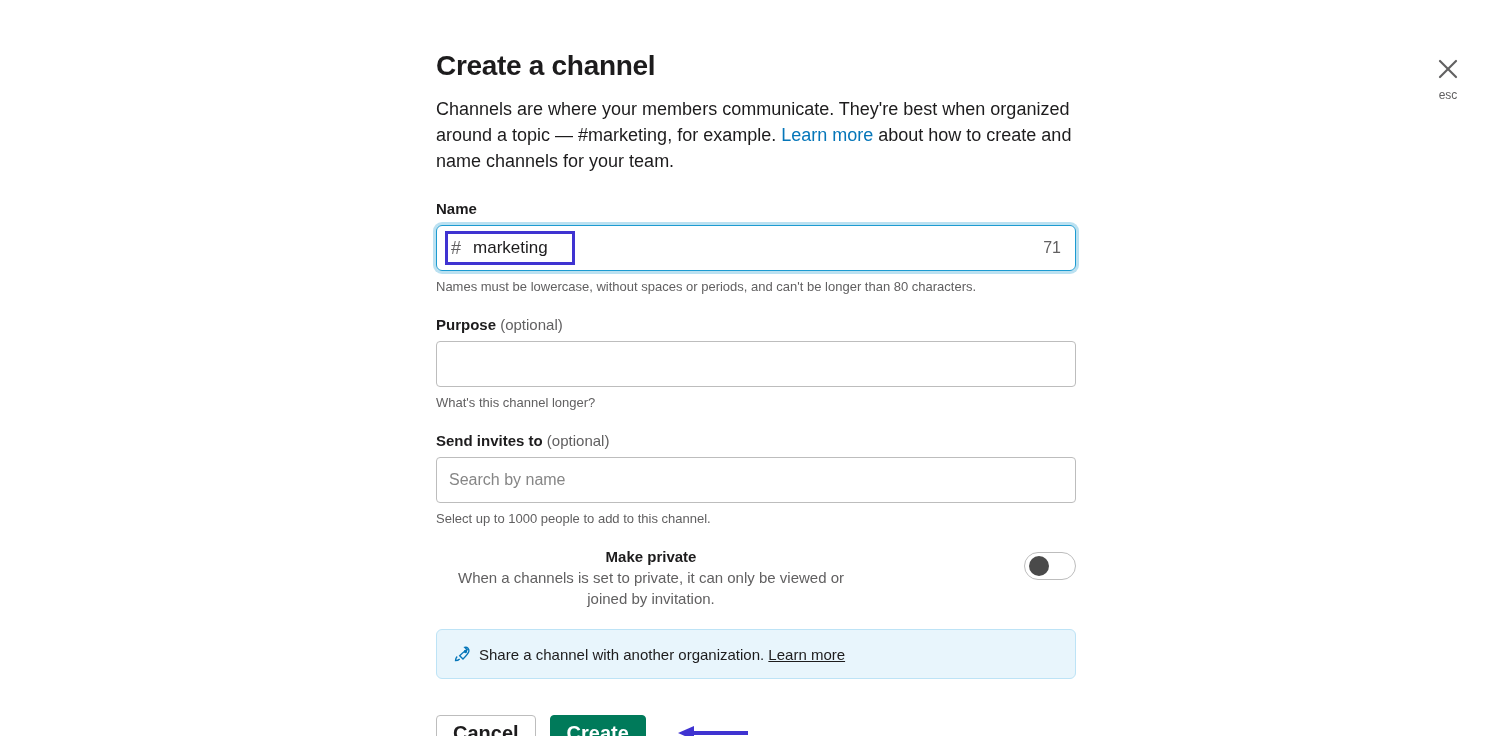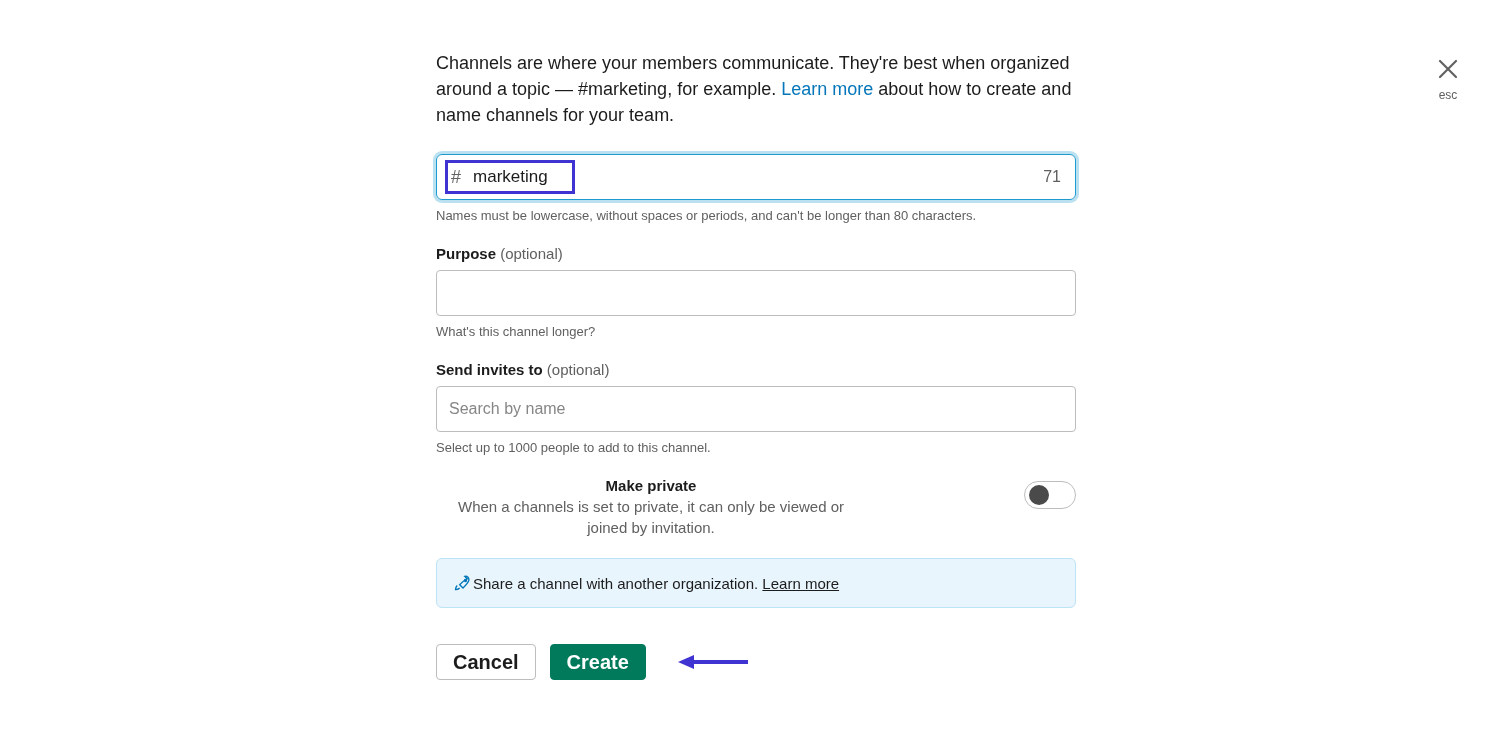--- a/index.html
+++ b/index.html
@@ -125,21 +125,21 @@
     border-radius: 50%;
     background: #4a4a4a;
   }
   .info-box {
     background: #e8f5fc;
     border: 1px solid #bde3f6;
     border-radius: 6px;
     padding: 14px 16px;
     display: flex;
     align-items: center;
-    gap: 0;
+    gap: 6px;
     font-size: 15px;
     margin-bottom: 36px;
   }
   .info-box a { color: #1d1c1d; text-decoration: underline; }
   .rocket-icon {
     width: 20px; height: 20px;
     display: inline-block;
     flex-shrink: 0;
   }
   .buttons {
@@ -185,24 +185,26 @@
   }
   .close-label {
     font-size: 12px;
     margin-top: 2px;
   }
 </style>
 </head>
 <body>
 
 <div class="modal">
+  <h1 class="title">Create a channel</h1>
   <p class="description">
     <span>Channels are where your members communicate. They're best when organized around a topic — #marketing, for example. </span><a href="#">Learn more</a><span> about how to create and name channels for your team.</span>
   </p>
 
+  <div class="field-label">Name</div>
   <div class="name-input-wrap">
     <div class="highlight-box"></div>
     <span class="hash">#</span>
     <input class="name-input" type="text" value="marketing" style="">
     <span class="char-count">71</span>
   </div>
   <div class="hint">Names must be lowercase, without spaces or periods, and can't be longer than 80 characters.</div>
 
   <div class="field-label">
     <span>Purpose </span><span class="optional">(optional)</span>

